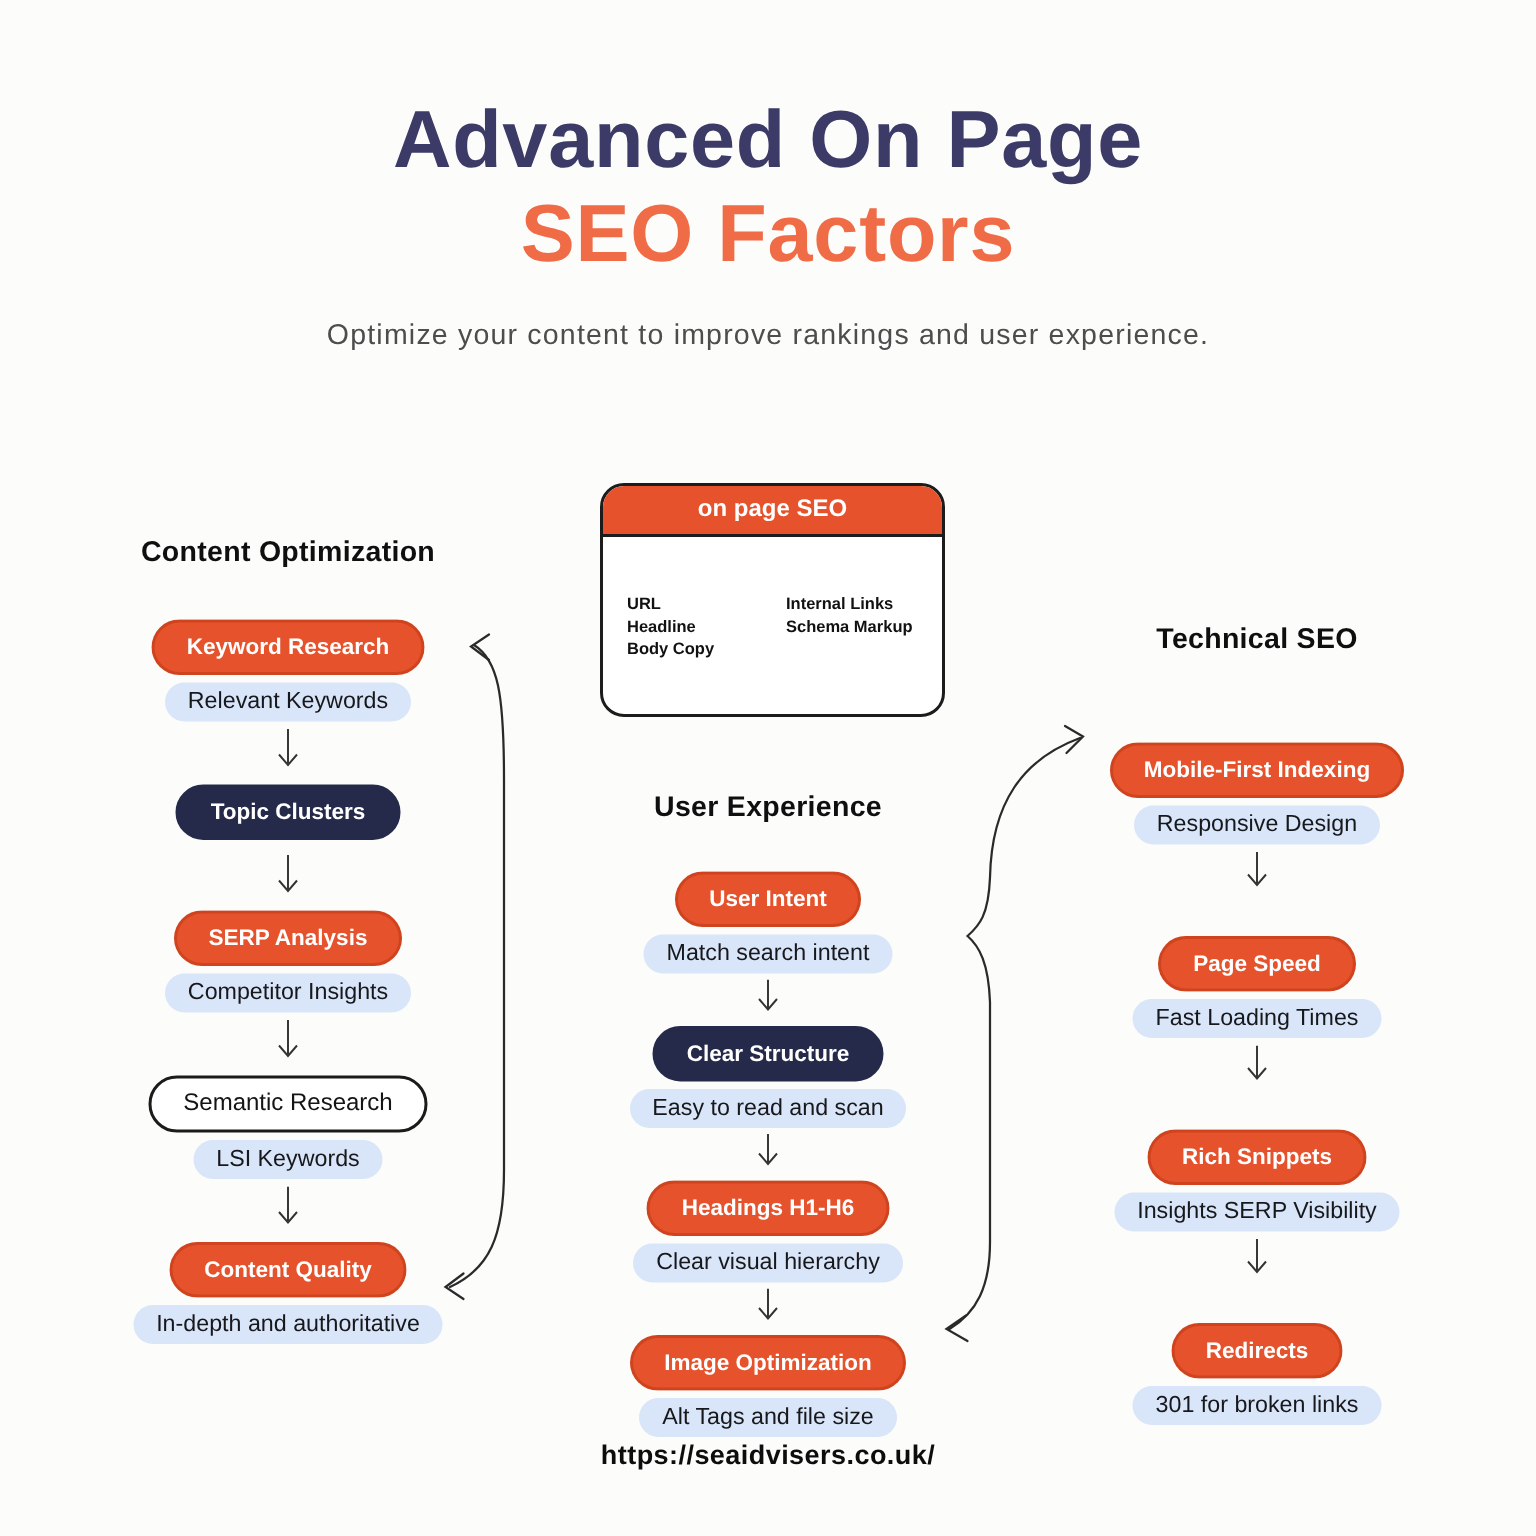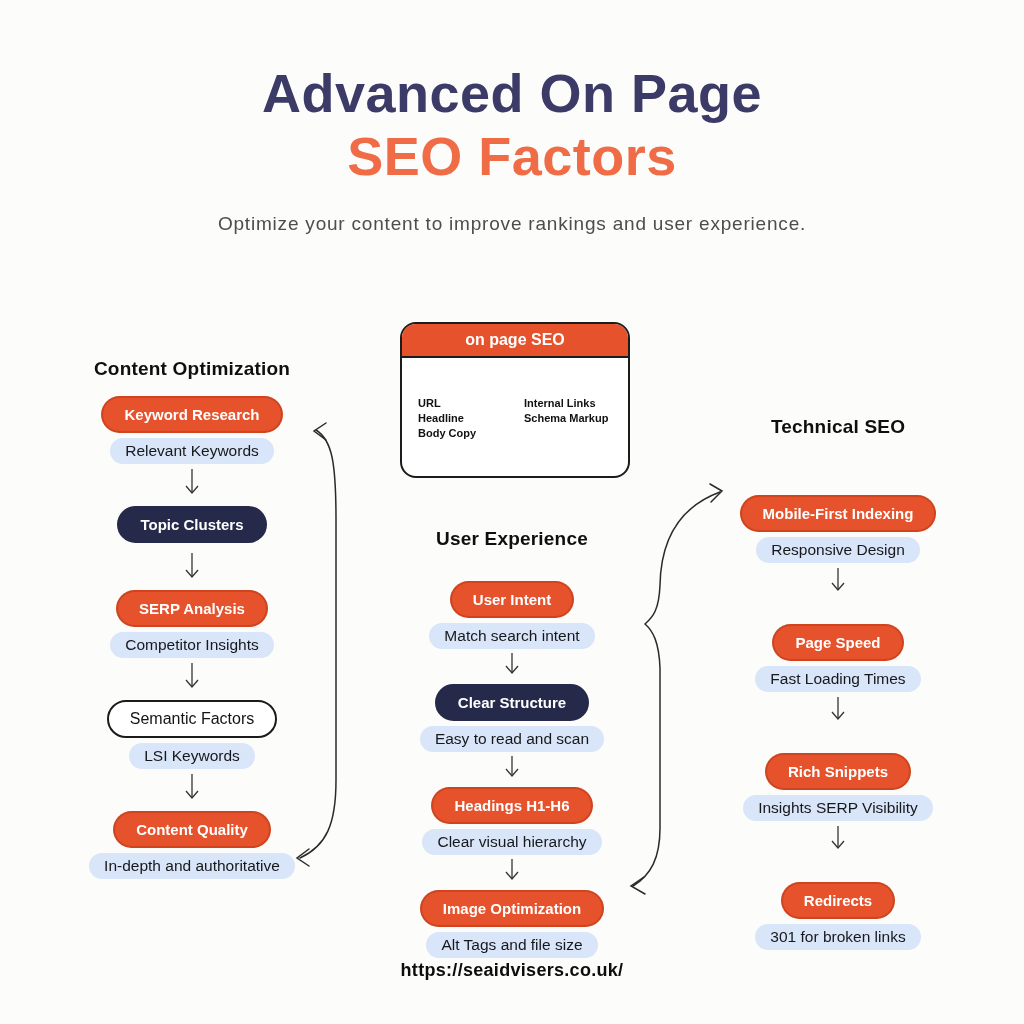--- a/index.html
+++ b/index.html
@@ -22,21 +22,21 @@
     height:32px;background:#E5522B;border-bottom:2px solid #1c1c1c;
     color:#fff;font-weight:bold;font-size:16px;text-align:center;line-height:32px;
   }
   .card-list{position:absolute;font-size:11px;font-weight:bold;line-height:15px;color:#111;}
   .card-list.left{left:16px;top:72px;}
   .card-list.right{left:122px;top:72px;}
   
   .col{position:absolute;display:flex;flex-direction:column;align-items:center;}
   .col-title{font-size:19px;font-weight:bold;color:#0f0f0f;letter-spacing:.2px;}
   .col-content{left:52px;top:358px;width:280px;}
-  .col-content .col-title{margin-bottom:16px;}
+  .col-content .col-title{margin-bottom:33px;}
   .col-ux{left:392px;top:528px;width:240px;}
   .col-ux .col-title{margin-bottom:31px;}
   .col-tech{left:722px;top:416px;width:232px;gap:20px;}
   .col-tech .col-title{margin-bottom:37px;}
   .step{display:flex;flex-direction:column;align-items:center;}
   .pill{border-radius:999px;white-space:nowrap;}
   .pill.main{
     padding:8px 21px;font-size:15px;font-weight:bold;color:#fff;margin-bottom:5px;
   }
   .pill.main.orange{background:#E5522B;border:2px solid rgba(180,50,15,.45);}
@@ -115,21 +115,21 @@
       <div class="pill main orange">SERP Analysis</div>
       <div class="pill sub">Competitor Insights</div>
       <svg class="down-arrow" width="16" height="30">
           <g fill="none" stroke="#333" stroke-width="1.3">
             <line x1="8" y1="0" x2="8" y2="23"></line>
             <polyline points="2,17 8,24 14,17"></polyline>
           </g>
         </svg>
     </div>
     <div class="step">
-      <div class="pill main outline">Semantic Factors</div>
+      <div class="pill main outline">Semantic Research</div>
       <div class="pill sub">LSI Keywords</div>
       <svg class="down-arrow" width="16" height="30">
           <g fill="none" stroke="#333" stroke-width="1.3">
             <line x1="8" y1="0" x2="8" y2="23"></line>
             <polyline points="2,17 8,24 14,17"></polyline>
           </g>
         </svg>
     </div>
     <div class="step">
       <div class="pill main orange">Content Quality</div>

